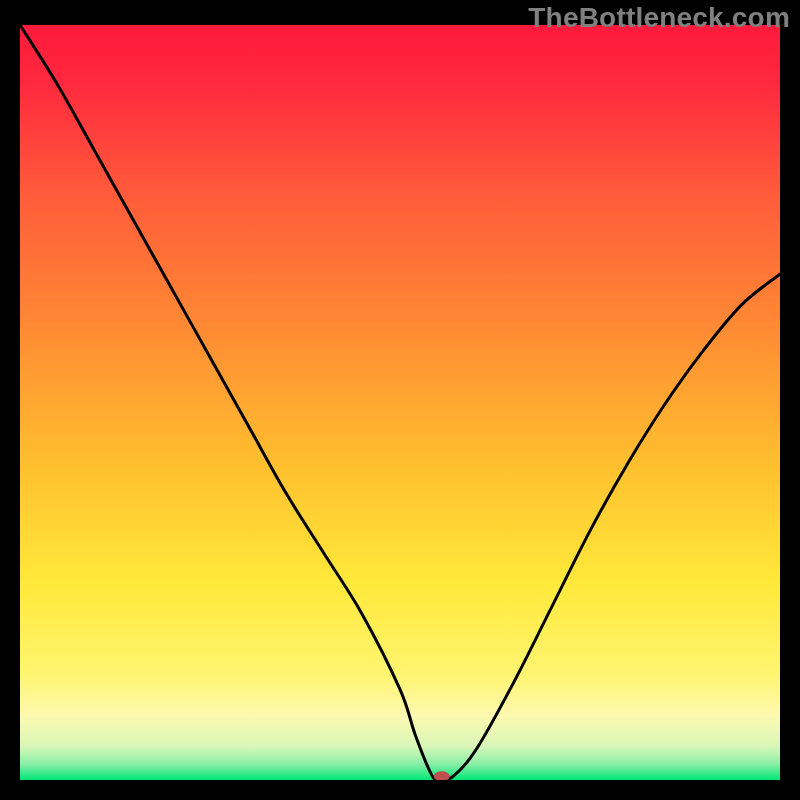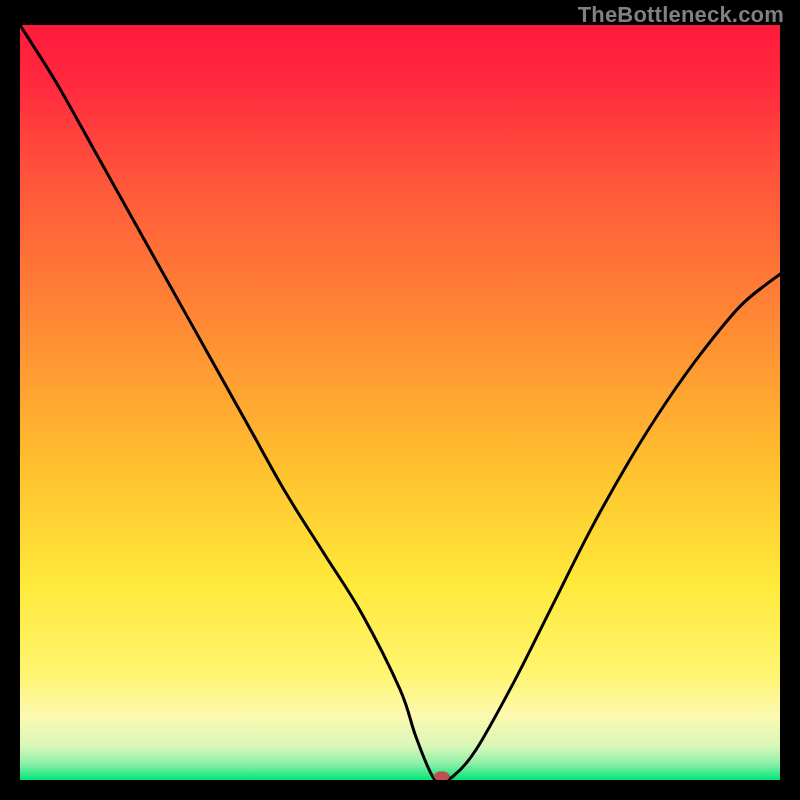--- a/index.html
+++ b/index.html
@@ -12,23 +12,23 @@
   }
   .frame {
     position: relative;
     width: 800px;
     height: 800px;
     background: #000;
   }
   .watermark {
     position: absolute;
     top: 2px;
-    right: 16px;
+    right: 10px;
     color: #808080;
-    font-size: 22px;
+    font-size: 28px;
     font-weight: 600;
     z-index: 5;
     letter-spacing: 0.2px;
   }
   .plot-area {
     position: absolute;
     left: 20px;
     top: 25px;
     width: 760px;
     height: 755px;

